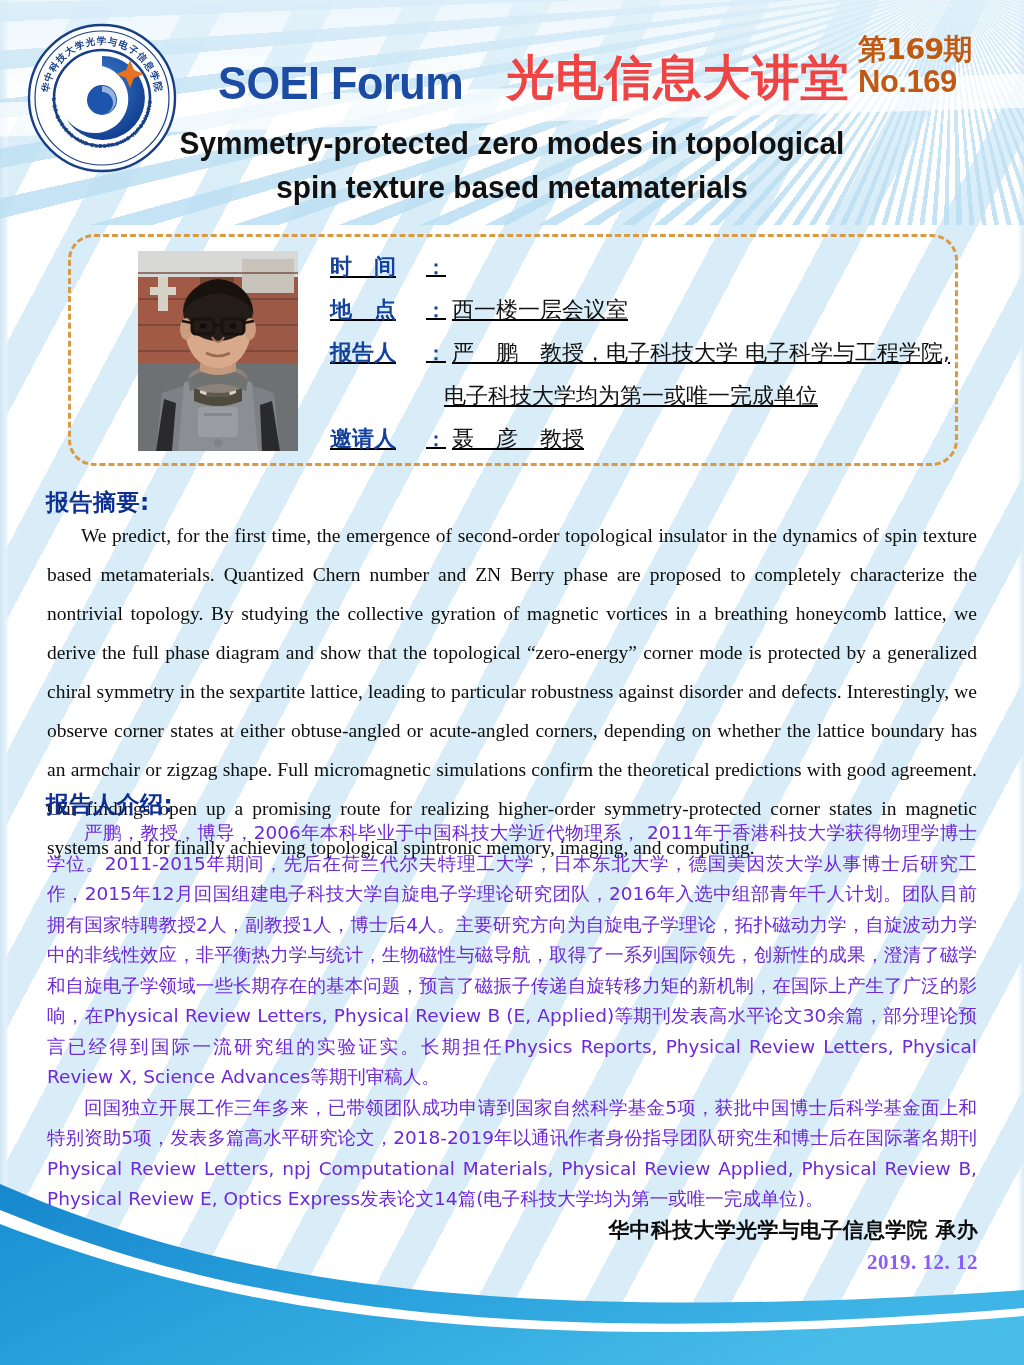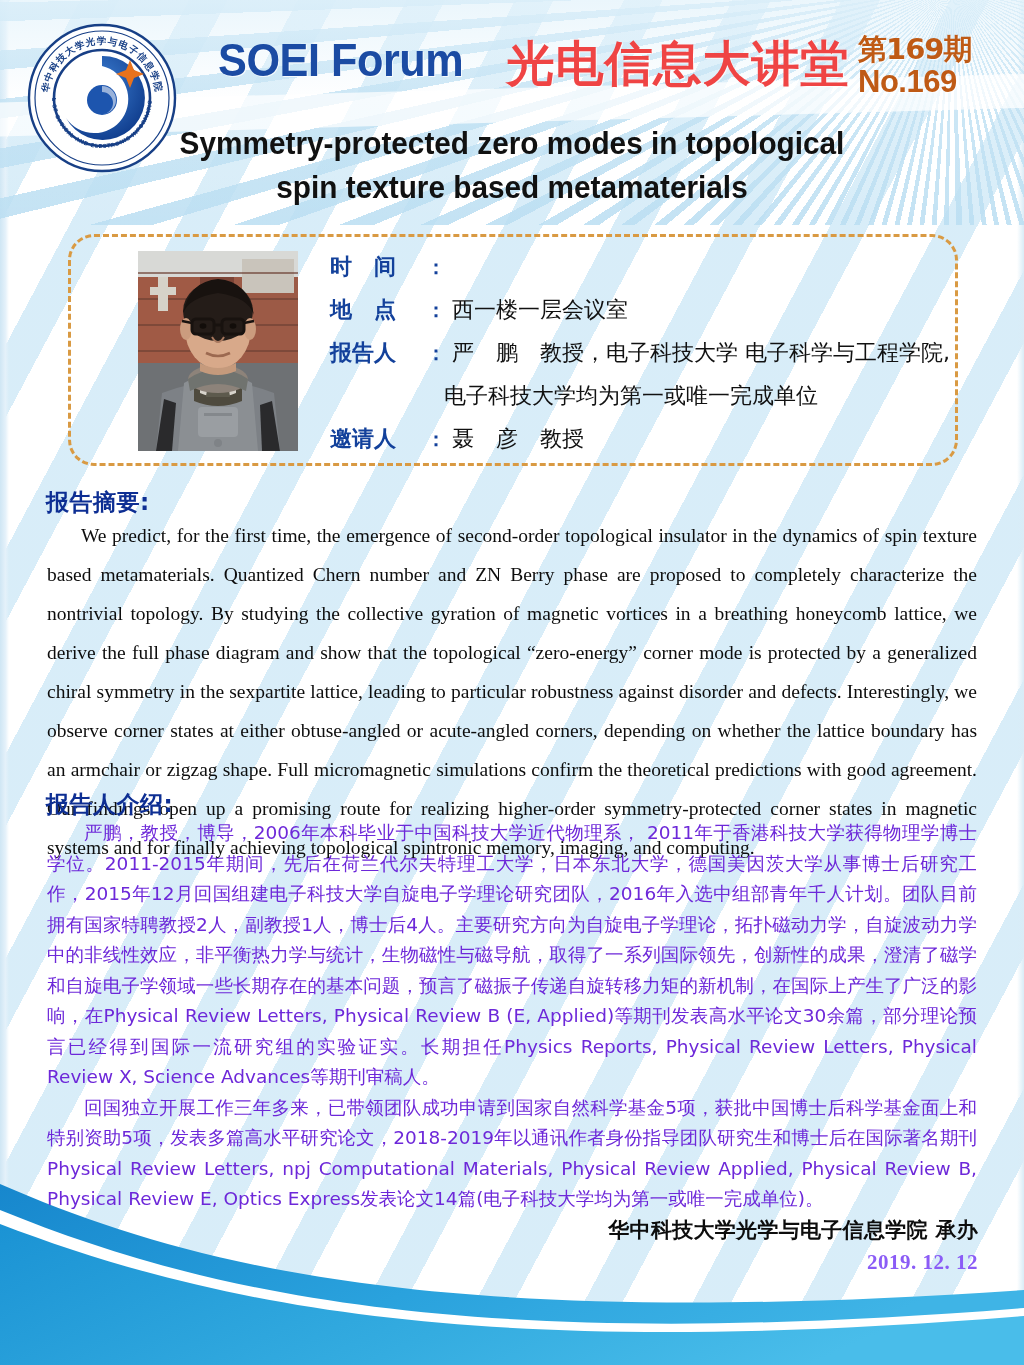--- a/index.html
+++ b/index.html
@@ -86,21 +86,21 @@
     z-index: 6;
   }
 
   .brand {
     position: absolute;
     left: 218px; top: 32px;
     width: 660px;
     height: 78px;
     z-index: 6;
     display: flex;
-    align-items: flex-start;
+    align-items: flex-end;
     white-space: nowrap;
   }
   .brand-en {
     font-family: "Liberation Sans", sans-serif;
     font-weight: bold;
     font-size: 47px;
     letter-spacing: -0.5px;
     color: #1b4ba3;
     transform: scaleX(0.92);
     transform-origin: left center;
@@ -178,20 +178,21 @@
     position: absolute;
     left: 330px; top: 252px;
     width: 620px;
     z-index: 7;
   }
   .info-row {
     display: flex;
     align-items: baseline;
     margin-bottom: 6px;
     height: 37px;
+    text-decoration: underline;
   }
   .info-label {
     font-family: "DejaVu Sans", "Liberation Sans", sans-serif;
     font-weight: bold;
     font-size: 22px;
     color: #13419b;
     width: 96px;
     flex: 0 0 96px;
     letter-spacing: 0px;
   }

